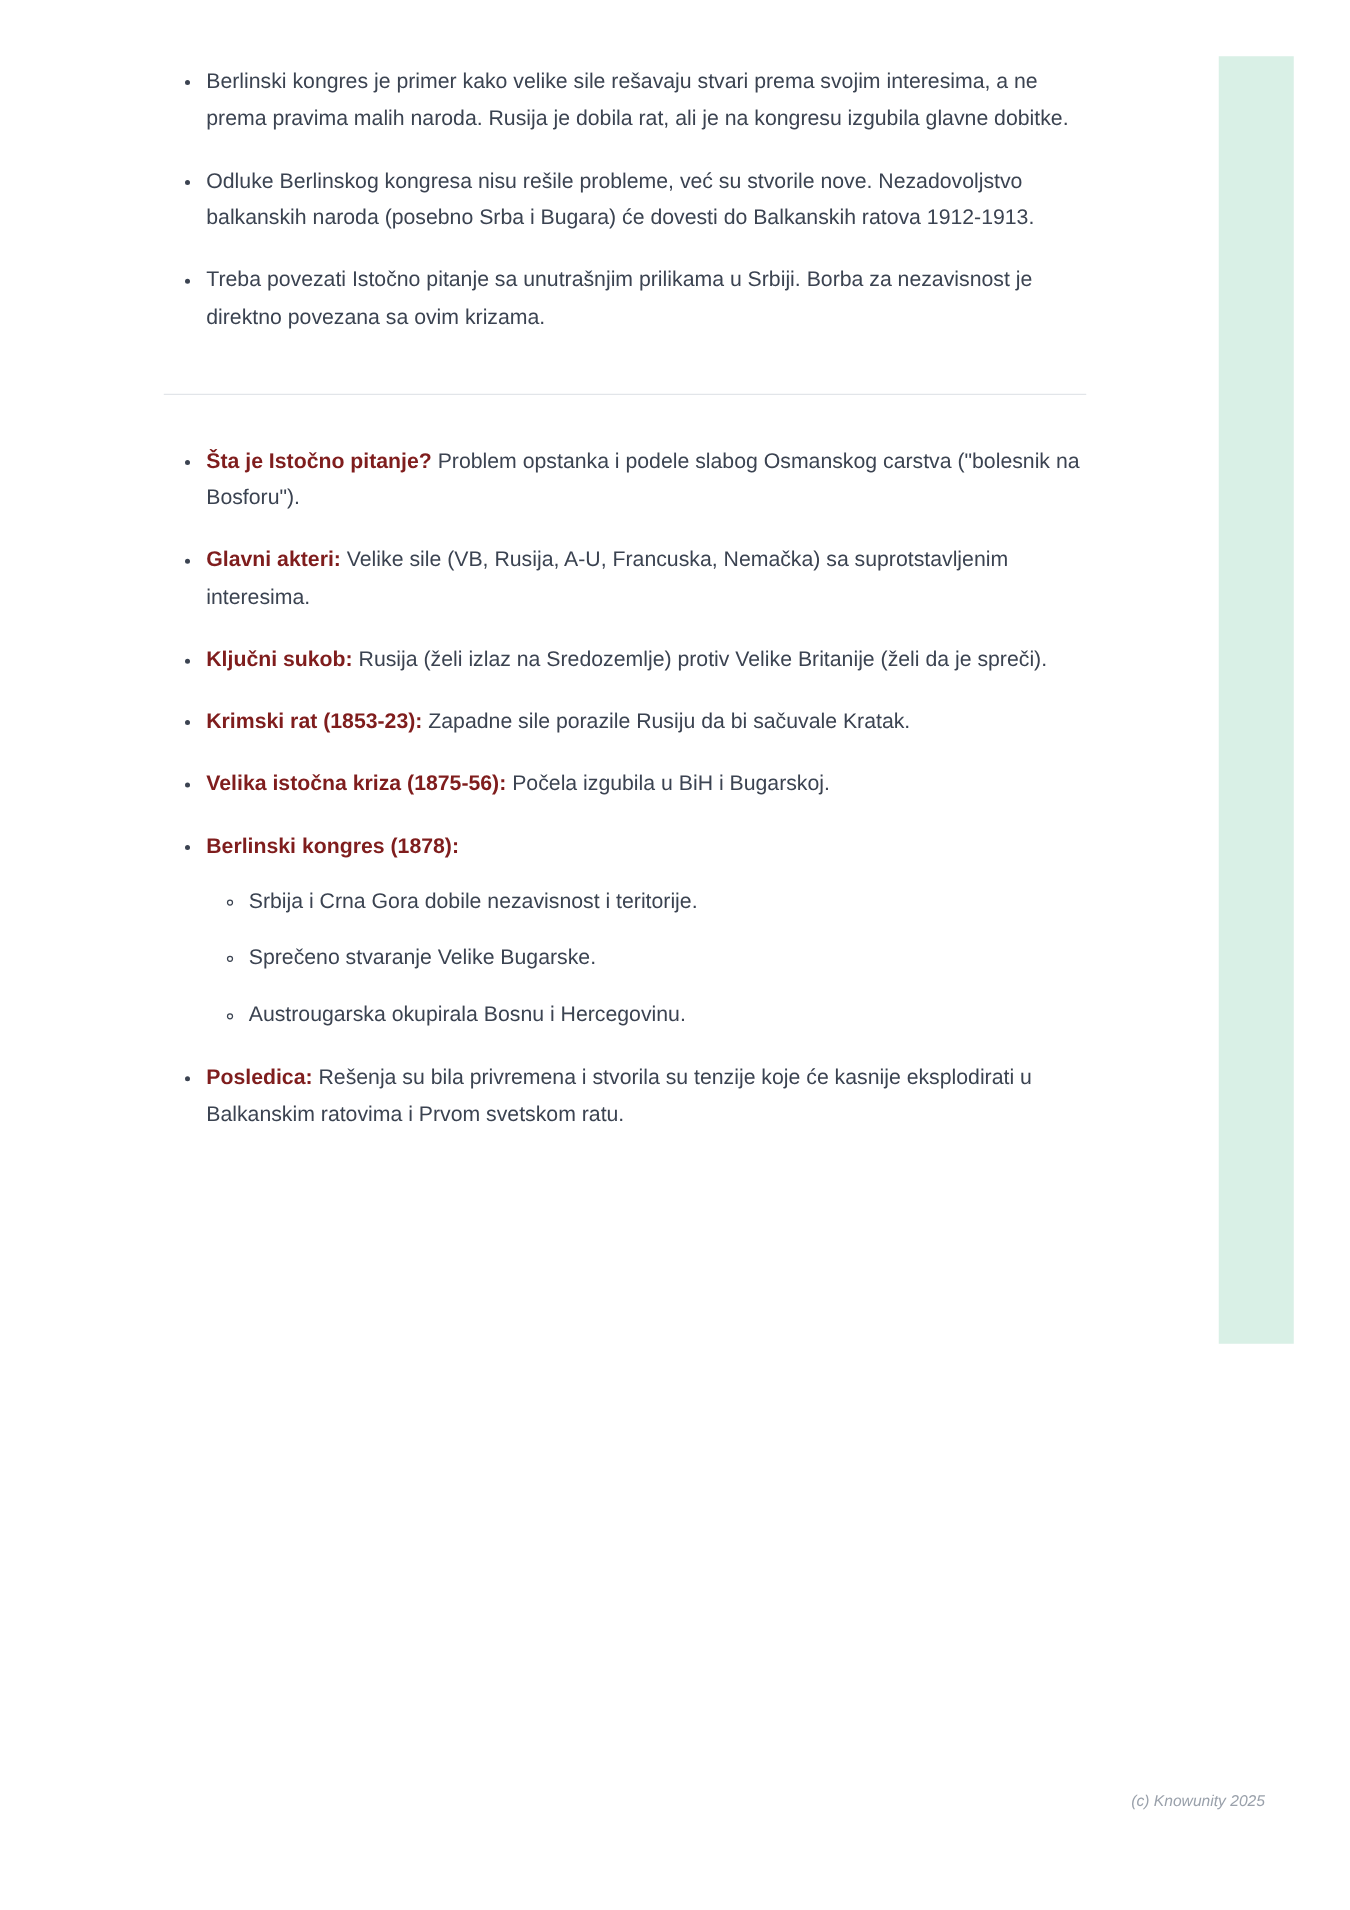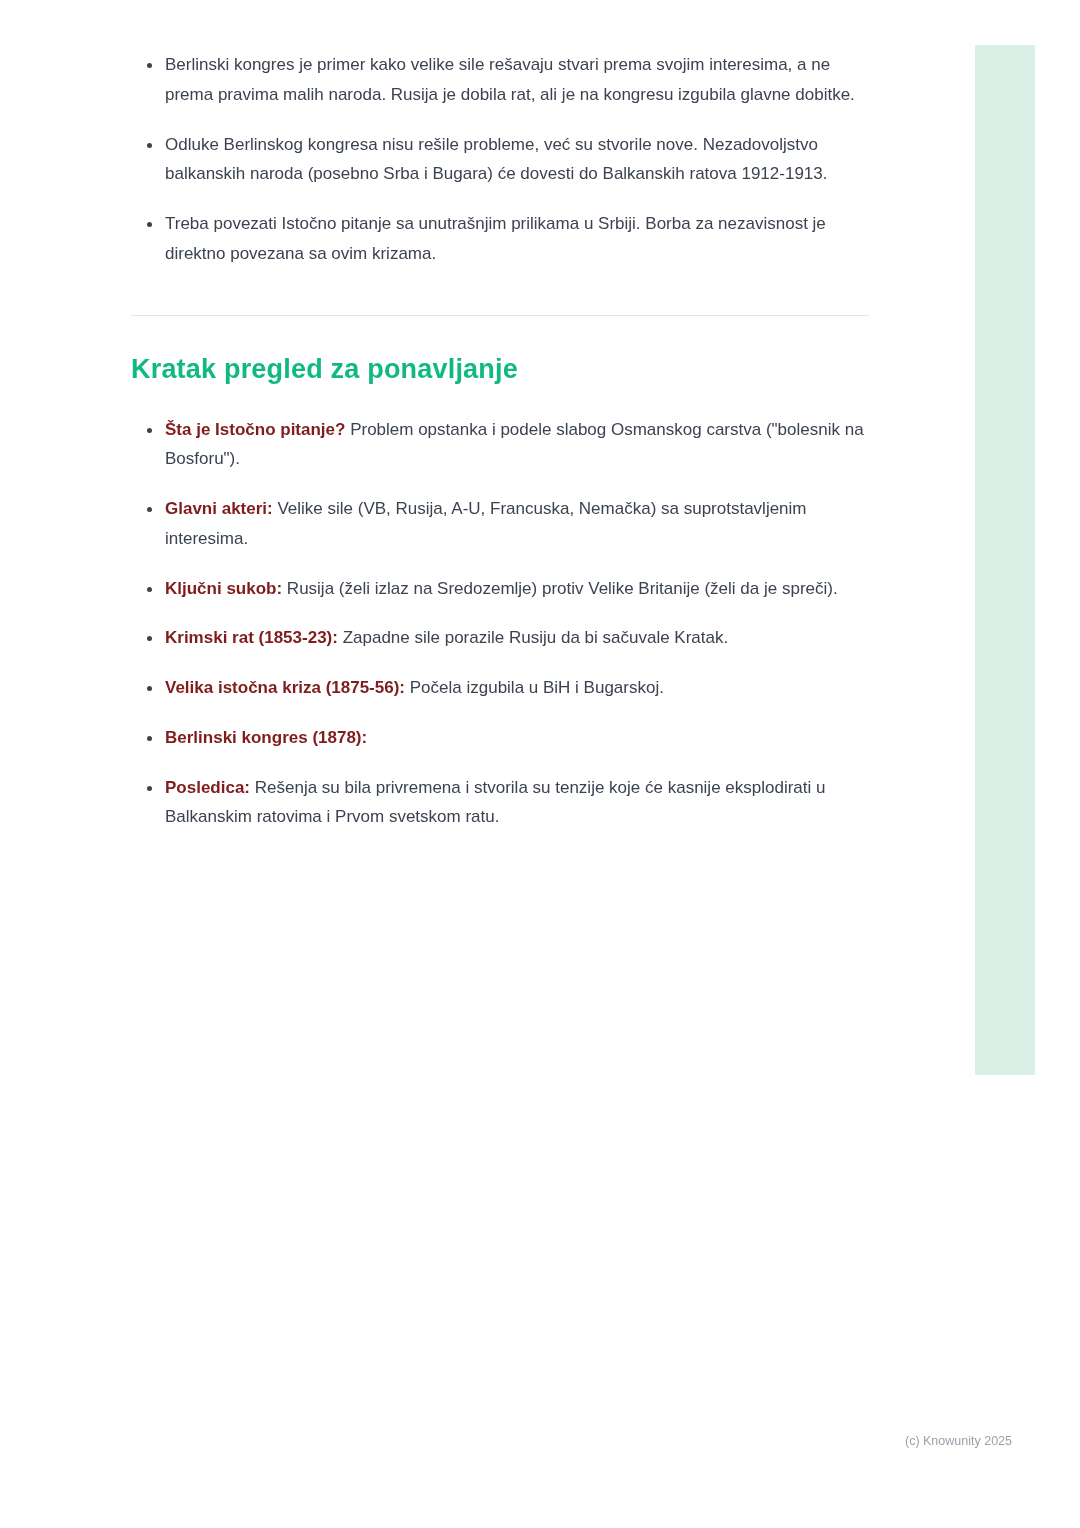--- a/index.html
+++ b/index.html
@@ -68,20 +68,21 @@
     color: #3b4351;
     font-size: 14px;
   }
   li.has-sub { margin-bottom: 28px; }
   .footer {
     position: absolute;
     right: 68px;
     bottom: 80px;
     font-size: 12.5px;
     color: #9aa1ab;
+    font-style: italic;
   }
 </style>
 </head>
 <body>
 
 <div class="stripe"></div>
 
 <div class="content">
 
   <ul class="bullets intro">
@@ -91,21 +92,20 @@
     <li>
       <span>Odluke Berlinskog kongresa nisu rešile probleme, već su stvorile nove. Nezadovoljstvo balkanskih naroda (posebno Srba i Bugara) će dovesti do Balkanskih ratova 1912-1913.</span>
     </li>
     <li>
       <span>Treba povezati Istočno pitanje sa unutrašnjim prilikama u Srbiji. Borba za nezavisnost je direktno povezana sa ovim krizama.</span>
     </li>
   </ul>
 
   <hr class="divider">
 
-  <h2 class="section-heading">Kratak pregled za ponavljanje</h2>
 
   <ul class="bullets">
 
     <li>
       <strong>Šta je Istočno pitanje?</strong><span> Problem opstanka i podele slabog Osmanskog carstva ("bolesnik na Bosforu").</span>
     </li>
 
     <li>
       <strong>Glavni akteri:</strong><span> Velike sile (VB, Rusija, A-U, Francuska, Nemačka) sa suprotstavljenim interesima.</span>
     </li>
@@ -117,20 +117,31 @@
     <li>
       <strong>Krimski rat (1853-23):</strong><span> Zapadne sile porazile Rusiju da bi sačuvale Kratak.</span>
     </li>
 
     <li>
       <strong>Velika istočna kriza (1875-56):</strong><span> Počela izgubila u BiH i Bugarskoj.</span>
     </li>
 
     <li class="has-sub">
       <strong>Berlinski kongres (1878):</strong>
+      <ul class="sub">
+        <li>
+          <span>Srbija i Crna Gora dobile nezavisnost i teritorije.</span>
+        </li>
+        <li>
+          <span>Sprečeno stvaranje Velike Bugarske.</span>
+        </li>
+        <li>
+          <span>Austrougarska okupirala Bosnu i Hercegovinu.</span>
+        </li>
+      </ul>
     </li>
 
     <li>
       <strong>Posledica:</strong><span> Rešenja su bila privremena i stvorila su tenzije koje će kasnije eksplodirati u Balkanskim ratovima i Prvom svetskom ratu.</span>
     </li>
 
   </ul>
 
 </div>
 

